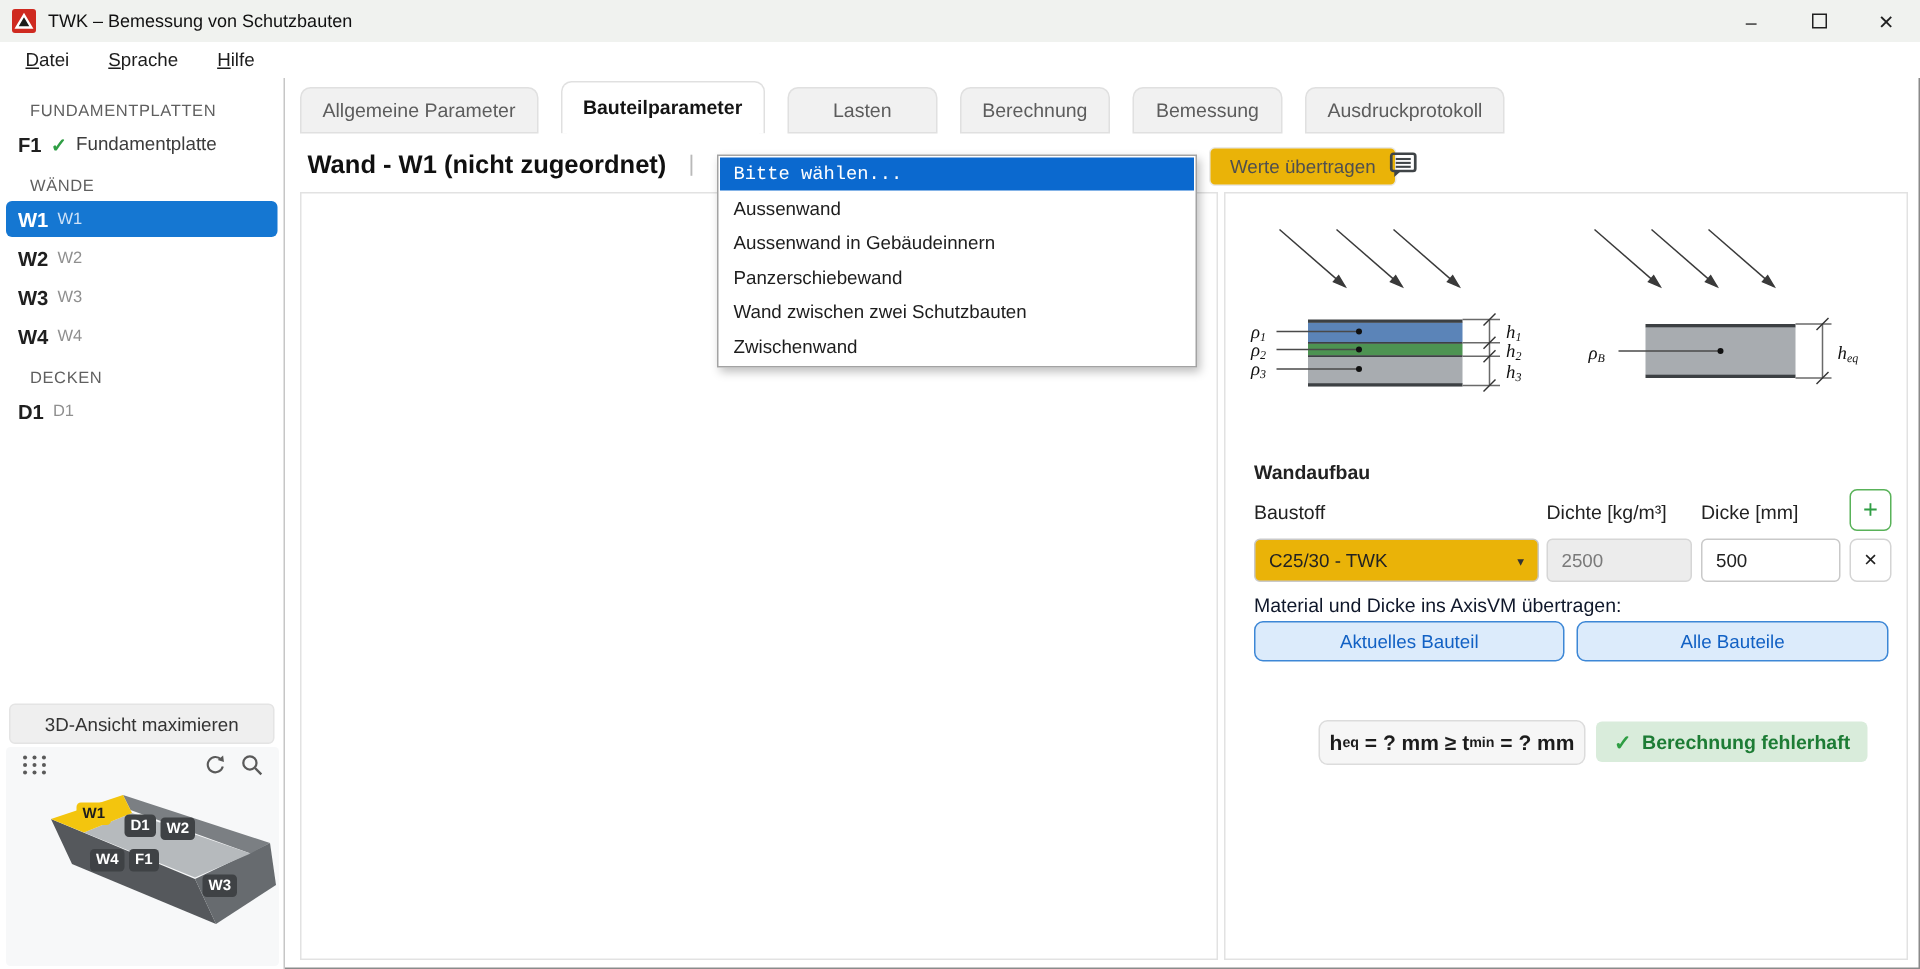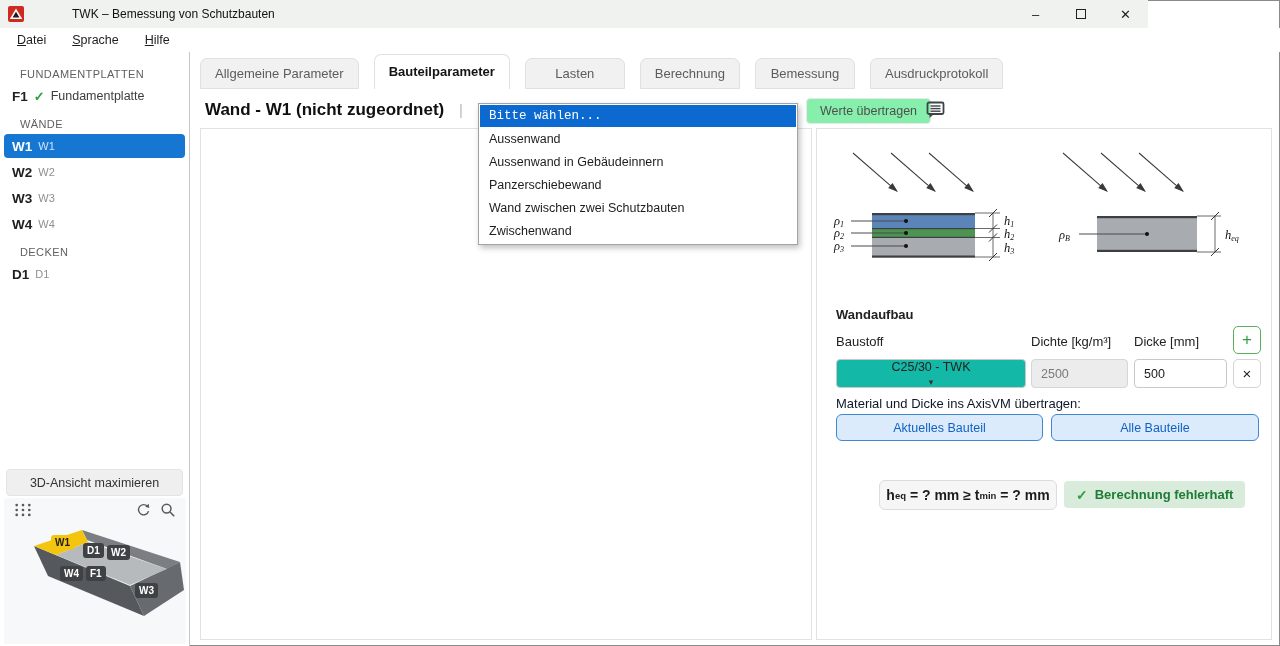--- a/index.html
+++ b/index.html
@@ -1,21 +1,21 @@
 <!DOCTYPE html>
 <html><head>
 <meta charset="utf-8">
 <style>
   * { margin:0; padding:0; box-sizing:border-box; }
   html,body { width:1280px; height:646px; overflow:hidden; }
   body { font-family:"Liberation Sans", sans-serif; background:#fff; color:#1a1a1a; }
   .app { position:relative; width:1280px; height:646px; background:#fff; outline:1px solid #8a8a8a; outline-offset:-1px; }
 
   
-  .titlebar { position:absolute; left:0; top:0; width:1148px; height:28px; background:#f0f2ef; display:flex; align-items:center; padding-left:8px;gap:40px; }
+  .titlebar { position:absolute; left:0; top:0; width:1280px; height:28px; background:#f0f2ef; display:flex; align-items:center; padding-left:8px; }
   .titlebar .apptitle { font-size:12px; margin-left:8px; color:#111; }
   .wincontrols { position:absolute; right:0; top:0; height:28px; display:flex; }
   .winbtn { width:45px; height:28px; display:flex; align-items:center; justify-content:center; font-size:13px; color:#202020; cursor:default; }
   .maxbox { width:10px; height:10px; border:1px solid #202020; display:inline-block; }
 
   
   .menubar { position:absolute; left:0; top:28px; width:1280px; height:24px; background:#fff; display:flex; align-items:center; padding-left:4px; }
   .menuitem { padding:0 13px; font-size:12.5px; color:#1d1d1d; height:24px; line-height:24px; }
   .menuitem .accel { text-decoration:underline; }
 
@@ -40,33 +40,33 @@
   .badge3d.yellow { background:#f3c50e; color:#1d1d1d; }
 
   
   .tabbar { position:absolute; left:200px; top:54px; height:35px; display:flex; align-items:flex-end; gap:15px; }
   .tab { height:31px; line-height:29px; padding:0 14px; min-width:100px; text-align:center; background:#f1f1f1; border:1px solid #e0e0e0; border-radius:7px 7px 0 0; font-size:13px; color:#5c5c5c; }
   .tab.active { height:35px; line-height:33px; background:#fff; border-bottom:none; font-weight:bold; color:#141414; }
 
   
   .pagetitle { position:absolute; left:205px; top:100px; font-size:17px; font-weight:bold; color:#101010; }
   .titlesep { position:absolute; left:459px; top:101px; font-size:15px; color:#b9b9b9; }
-  .btn-transfer { position:absolute; left:806px; top:98px; height:26px; padding:0 13px; background:#86efac; border:1px solid #e9e9e9; border-radius:4px; font-size:12.5px; color:#4f4f4f; display:flex; align-items:center; }
+  .btn-transfer { position:absolute; left:806px; top:98px; height:26px; padding:0 13px; background:#eab308; border:1px solid #e9e9e9; border-radius:4px; font-size:12.5px; color:#4f4f4f; display:flex; align-items:center; }
   .comment-ic { position:absolute; left:926px; top:100px; width:20px; height:20px; }
 
   
   .midpanel { position:absolute; left:200px; top:128px; width:612px; height:512px; background:#fff; border:1px solid #e2e2e2; }
   .rpanel { position:absolute; left:816px; top:128px; width:456px; height:512px; background:#fff; border:1px solid #e2e2e2; }
   .rpanel .diagrams { position:absolute; left:0; top:18px; }
 
   .wa-title { position:absolute; left:19px; top:178px; font-size:13px; color:#222;font-weight:bold; }
   .wa-col { position:absolute; top:205px; font-size:13px; color:#222; }
   .col-baustoff { left:19px; } .col-dichte { left:214px; } .col-dicke { left:317px; }
   .btn-add { position:absolute; left:416px; top:197px; width:28px; height:28px; background:#fff; border:1.5px solid #59b259; border-radius:5px; color:#2f9e44; font-size:17px; display:flex; align-items:center; justify-content:center; }
-  .fake-select { position:absolute; left:19px; top:230px; width:190px; height:29px; border:1px solid #c9c9c9; border-radius:4px; background:#14b8a6; font-size:12.5px; color:#222; display:flex; align-items:center; padding:0 9px; justify-content:space-between;flex-direction:column; }
+  .fake-select { position:absolute; left:19px; top:230px; width:190px; height:29px; border:1px solid #c9c9c9; border-radius:4px; background:#eab308; font-size:12.5px; color:#222; display:flex; align-items:center; padding:0 9px; justify-content:space-between; }
   .fake-select .caret { font-size:9px; color:#333; }
   .inp { position:absolute; top:230px; height:29px; border:1px solid #c9c9c9; border-radius:4px; font-size:12.5px; color:#222; padding:0 9px; font-family:"Liberation Sans",sans-serif; background:#fff; }
   .inp-dichte { left:214px; width:97px; background:#ececec; color:#7a7a7a; border-color:#d6d6d6; }
   .inp-dicke { left:317px; width:93px; }
   .btn-remove { position:absolute; left:416px; top:230px; width:28px; height:29px; background:#fff; border:1px solid #d4d4d4; border-radius:5px; color:#222; font-size:15px; display:flex; align-items:center; justify-content:center; }
   .axis-label { position:absolute; left:19px; top:267px; font-size:13px; color:#0f172a; }
   .btn-blue { position:absolute; top:285px; height:27px; background:#dcebfb; border:1px solid #3d87d6; border-radius:6px; color:#1261c4; font-size:12.5px; display:flex; align-items:center; justify-content:center; }
   .btn-current { left:19px; width:207px; } .btn-all { left:234px; width:208px; }
   .formula { position:absolute; left:62px; top:351px; width:178px; height:30px; background:#f6f6f6; border:1px solid #dcdcdc; border-radius:6px; font-size:14px; font-weight:bold; color:#1c1c1c; display:flex; align-items:center; justify-content:center; white-space:pre; }
   .formula sub { font-size:9.5px; }

